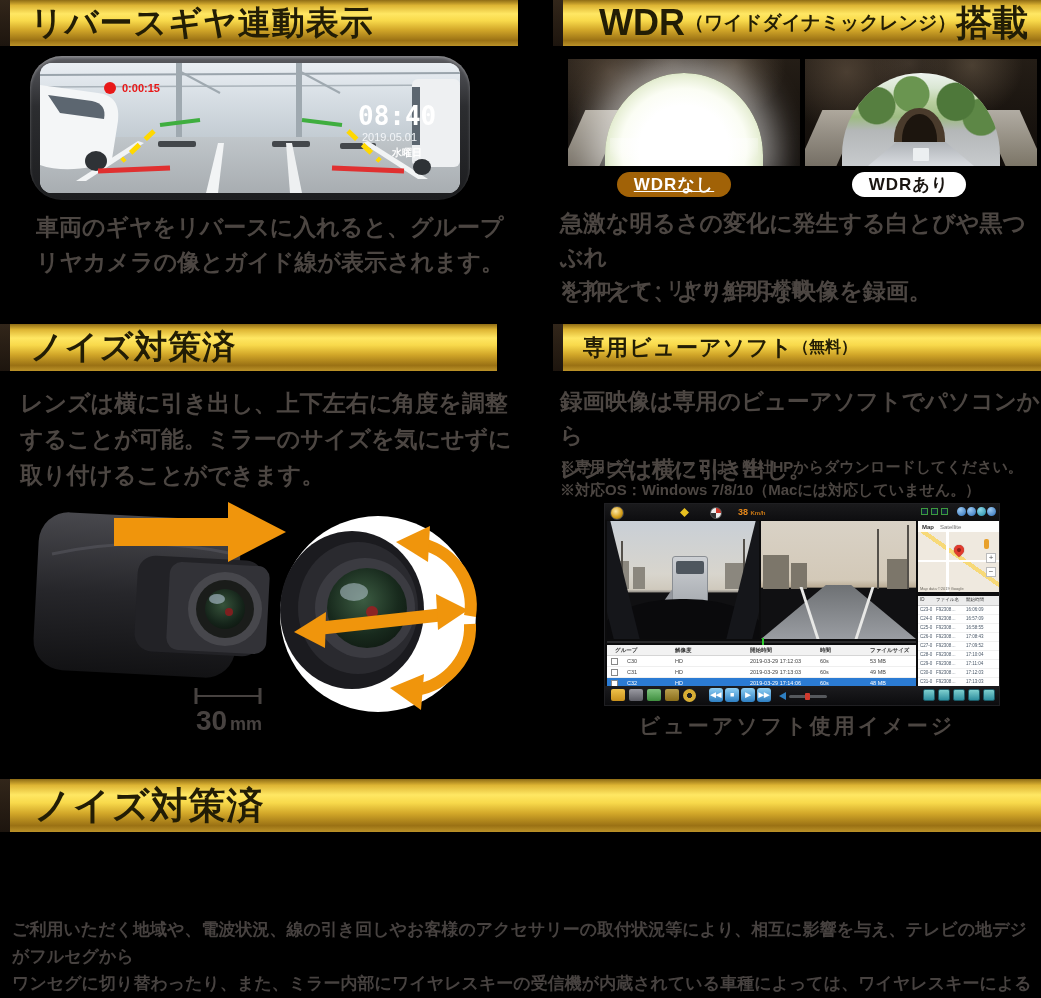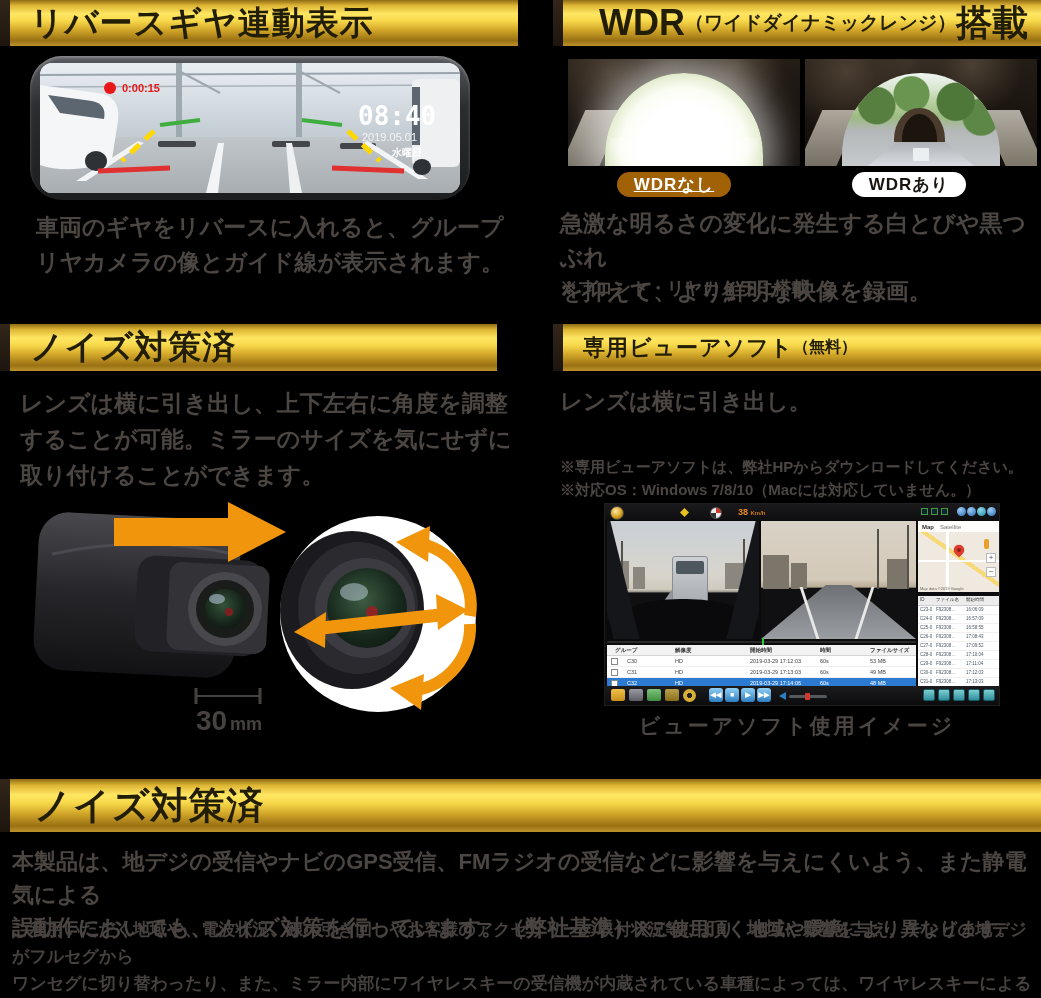--- a/index.html
+++ b/index.html
@@ -317,20 +317,21 @@
       <text x="212" y="238" font-size="18" font-weight="bold" fill="#474240">mm</text>
     </g>
   </svg>
 
   <div class="gold-bar" style="left:553px;top:324px;width:488px;height:47px">
     <span class="bar-title" style="font-size:22px;">専用ビューアソフト</span>
     <span class="bar-mid">（無料）</span>
   </div>
 
   <div class="desc" style="left:560px;top:385px;font-size:22.5px;line-height:34px;">
+    <span class="line">録画映像は専用のビューアソフトでパソコンから</span>
     <span class="line">レンズは横に引き出し。</span>
   </div>
   <div class="desc" style="left:560px;top:455px;font-size:15px;line-height:23px;">
     <span class="line">※専用ビューアソフトは、弊社HPからダウンロードしてください。</span>
     <span class="line">※対応OS：Windows 7/8/10（Macには対応していません。）</span>
   </div>
 
   <div class="vapp">
     <div class="vtop">
       <div class="vlogo"></div>
@@ -500,24 +501,20 @@
       <div class="sbtn" style="left:378px;"></div>
     </div>
   </div>
 
   <div class="caption">ビューアソフト使用イメージ</div>
 
   <div class="gold-bar" style="left:0;top:779px;width:1041px;height:53px">
     <span class="bar-title" style="font-size:37px;margin-left:34px;">ノイズ対策済</span>
   </div>
 
-  <div class="desc" style="left:12px;top:845px;font-size:22px;line-height:33px;width:1020px;">
-    <span class="line">本製品は、地デジの受信やナビのGPS受信、FMラジオの受信などに影響を与えにくいよう、また静電気による</span>
-    <span class="line"><span>誤動作においても、ノイズ対策を行っています。（弊社基準）</span><span style="font-size:19px;">※ご使用頂く地域や環境により異なります。</span></span>
-  </div>
 
   <div class="desc" style="left:12px;top:916px;font-size:17px;line-height:27px;width:1020px;font-weight:bold;color:#474240;">
     <span class="line">ご利用いただく地域や、電波状況、線の引き回しやお客様のアクセサリーの取付状況等により、相互に影響を与え、テレビの地デジがフルセグから</span>
     <span class="line">ワンセグに切り替わったり、また、ミラー内部にワイヤレスキーの受信機が内蔵されている車種によっては、ワイヤレスキーによるドアの</span>
 
   </div>
 
 </div>
 
 </body></html>

